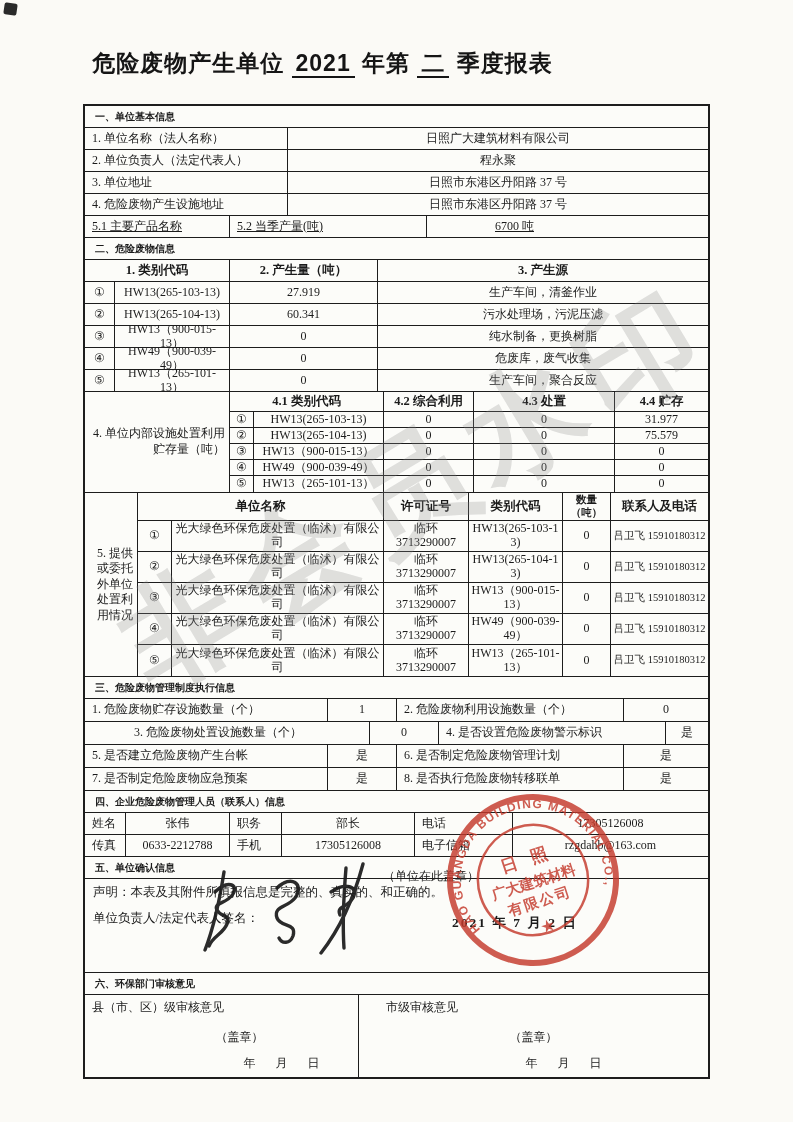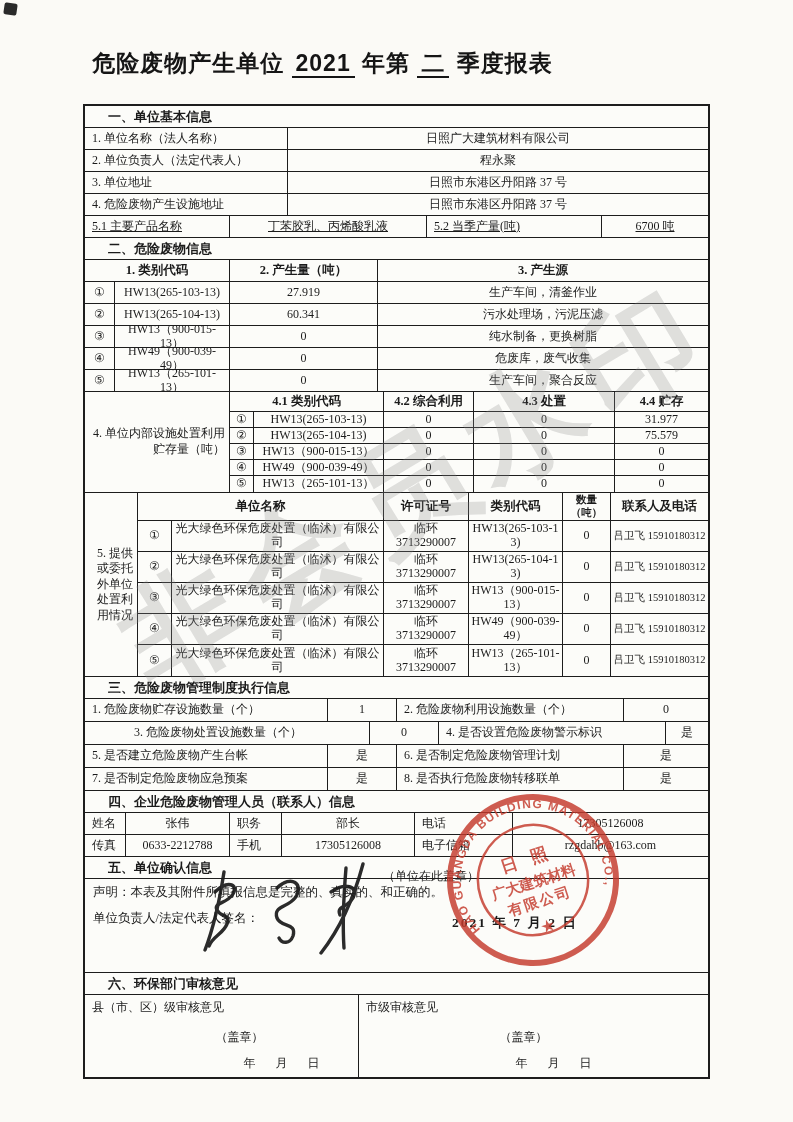--- a/index.html
+++ b/index.html
@@ -19,22 +19,22 @@
   
   .frm{position:absolute;left:83px;top:104px;width:627px;border:2px solid #1d1d1d;background:rgba(255,255,255,0.35);box-sizing:border-box;z-index:1;}
   .row{display:grid;border-bottom:1.5px solid #1d1d1d;box-sizing:border-box;}
   .row:last-child{border-bottom:none;}
   .c{display:flex;align-items:center;justify-content:center;text-align:center;
      border-right:1.5px solid #1d1d1d;box-sizing:border-box;
      font-size:12px;line-height:1.15;padding:1px 2px;overflow:hidden;}
   .c:last-child{border-right:none;}
   .lbl{justify-content:flex-start;text-align:left;padding-left:7px;}
   .hd{font-weight:bold;font-size:12.5px;}
-  .sec{height:21px;align-items:center;display:flex;font-weight:bold;font-size:13px;
-       padding-left:23px;border-bottom:1.5px solid #1d1d1d;text-align:right;}
+  .sec{height:21px;align-items:center;display:flex;font-weight:bold;font-size:10px;
+       padding-left:10px;border-bottom:1.5px solid #1d1d1d;text-align:right;}
   .wb{word-break:break-all;}
   .sm{font-size:10.5px;}
   
   .span-block{display:grid;border-bottom:1.5px solid #1d1d1d;}
   .span-label{display:flex;align-items:center;text-align:right;padding:2px 4px 2px 6px;
       border-right:1.5px solid #1d1d1d;font-size:12px;line-height:1.3;box-sizing:border-box;}
   .sub .row:last-child{border-bottom:none;}
   
   .h22{height:22px;}.h23{height:23px;}.h20{height:20px;}
   .h16{height:16px;font-size:11.5px;}.h28{height:28px;}.h31{height:31px;}
@@ -87,21 +87,20 @@
   <div class="row h22" style="grid-template-columns:203px 1fr;">
     <div class="c lbl">3. 单位地址</div>
     <div class="c">日照市东港区丹阳路 37 号</div>
   </div>
   <div class="row h22" style="grid-template-columns:203px 1fr;">
     <div class="c lbl">4. 危险废物产生设施地址</div>
     <div class="c">日照市东港区丹阳路 37 号</div>
   </div>
   <div class="row h22" style="grid-template-columns:145px 197px 175px 1fr;text-decoration:underline;">
     <div class="c lbl">5.1 主要产品名称</div>
-    <div class="c">丁苯胶乳、丙烯酸乳液</div>
     <div class="c lbl">5.2 当季产量(吨)</div>
     <div class="c">6700 吨</div>
   </div>
 
   <div class="sec">二、危险废物信息</div>
   <div class="row h22" style="grid-template-columns:145px 148px 1fr;">
     <div class="c hd">1. 类别代码</div>
     <div class="c hd">2. 产生量（吨）</div>
     <div class="c hd">3. 产生源</div>
   </div>
@@ -282,21 +281,21 @@
 
   <div class="sec">五、单位确认信息</div>
   <div class="row">
     <div class="confirm">
       <div>声明：本表及其附件所填报信息是完整的、真实的、和正确的。</div>
       <div class="line2">单位负责人/法定代表人签名：</div>
     </div>
   </div>
 
   <div class="sec">六、环保部门审核意见</div>
-  <div class="row" style="grid-template-columns:274px 1fr;border-bottom:none;">
+  <div class="row" style="grid-template-columns:274px 1fr;border-bottom:none;gap:20px;">
     <div class="s6cell">
       <div class="s6label">县（市、区）级审核意见</div>
       <div class="s6seal off20">（盖章）</div>
       <div class="s6date off60">年　月　日</div>
     </div>
     <div class="s6cell">
       <div class="s6label">市级审核意见</div>
       <div class="s6seal offm10">（盖章）</div>
       <div class="s6date off25">年　月　日</div>
     </div>

